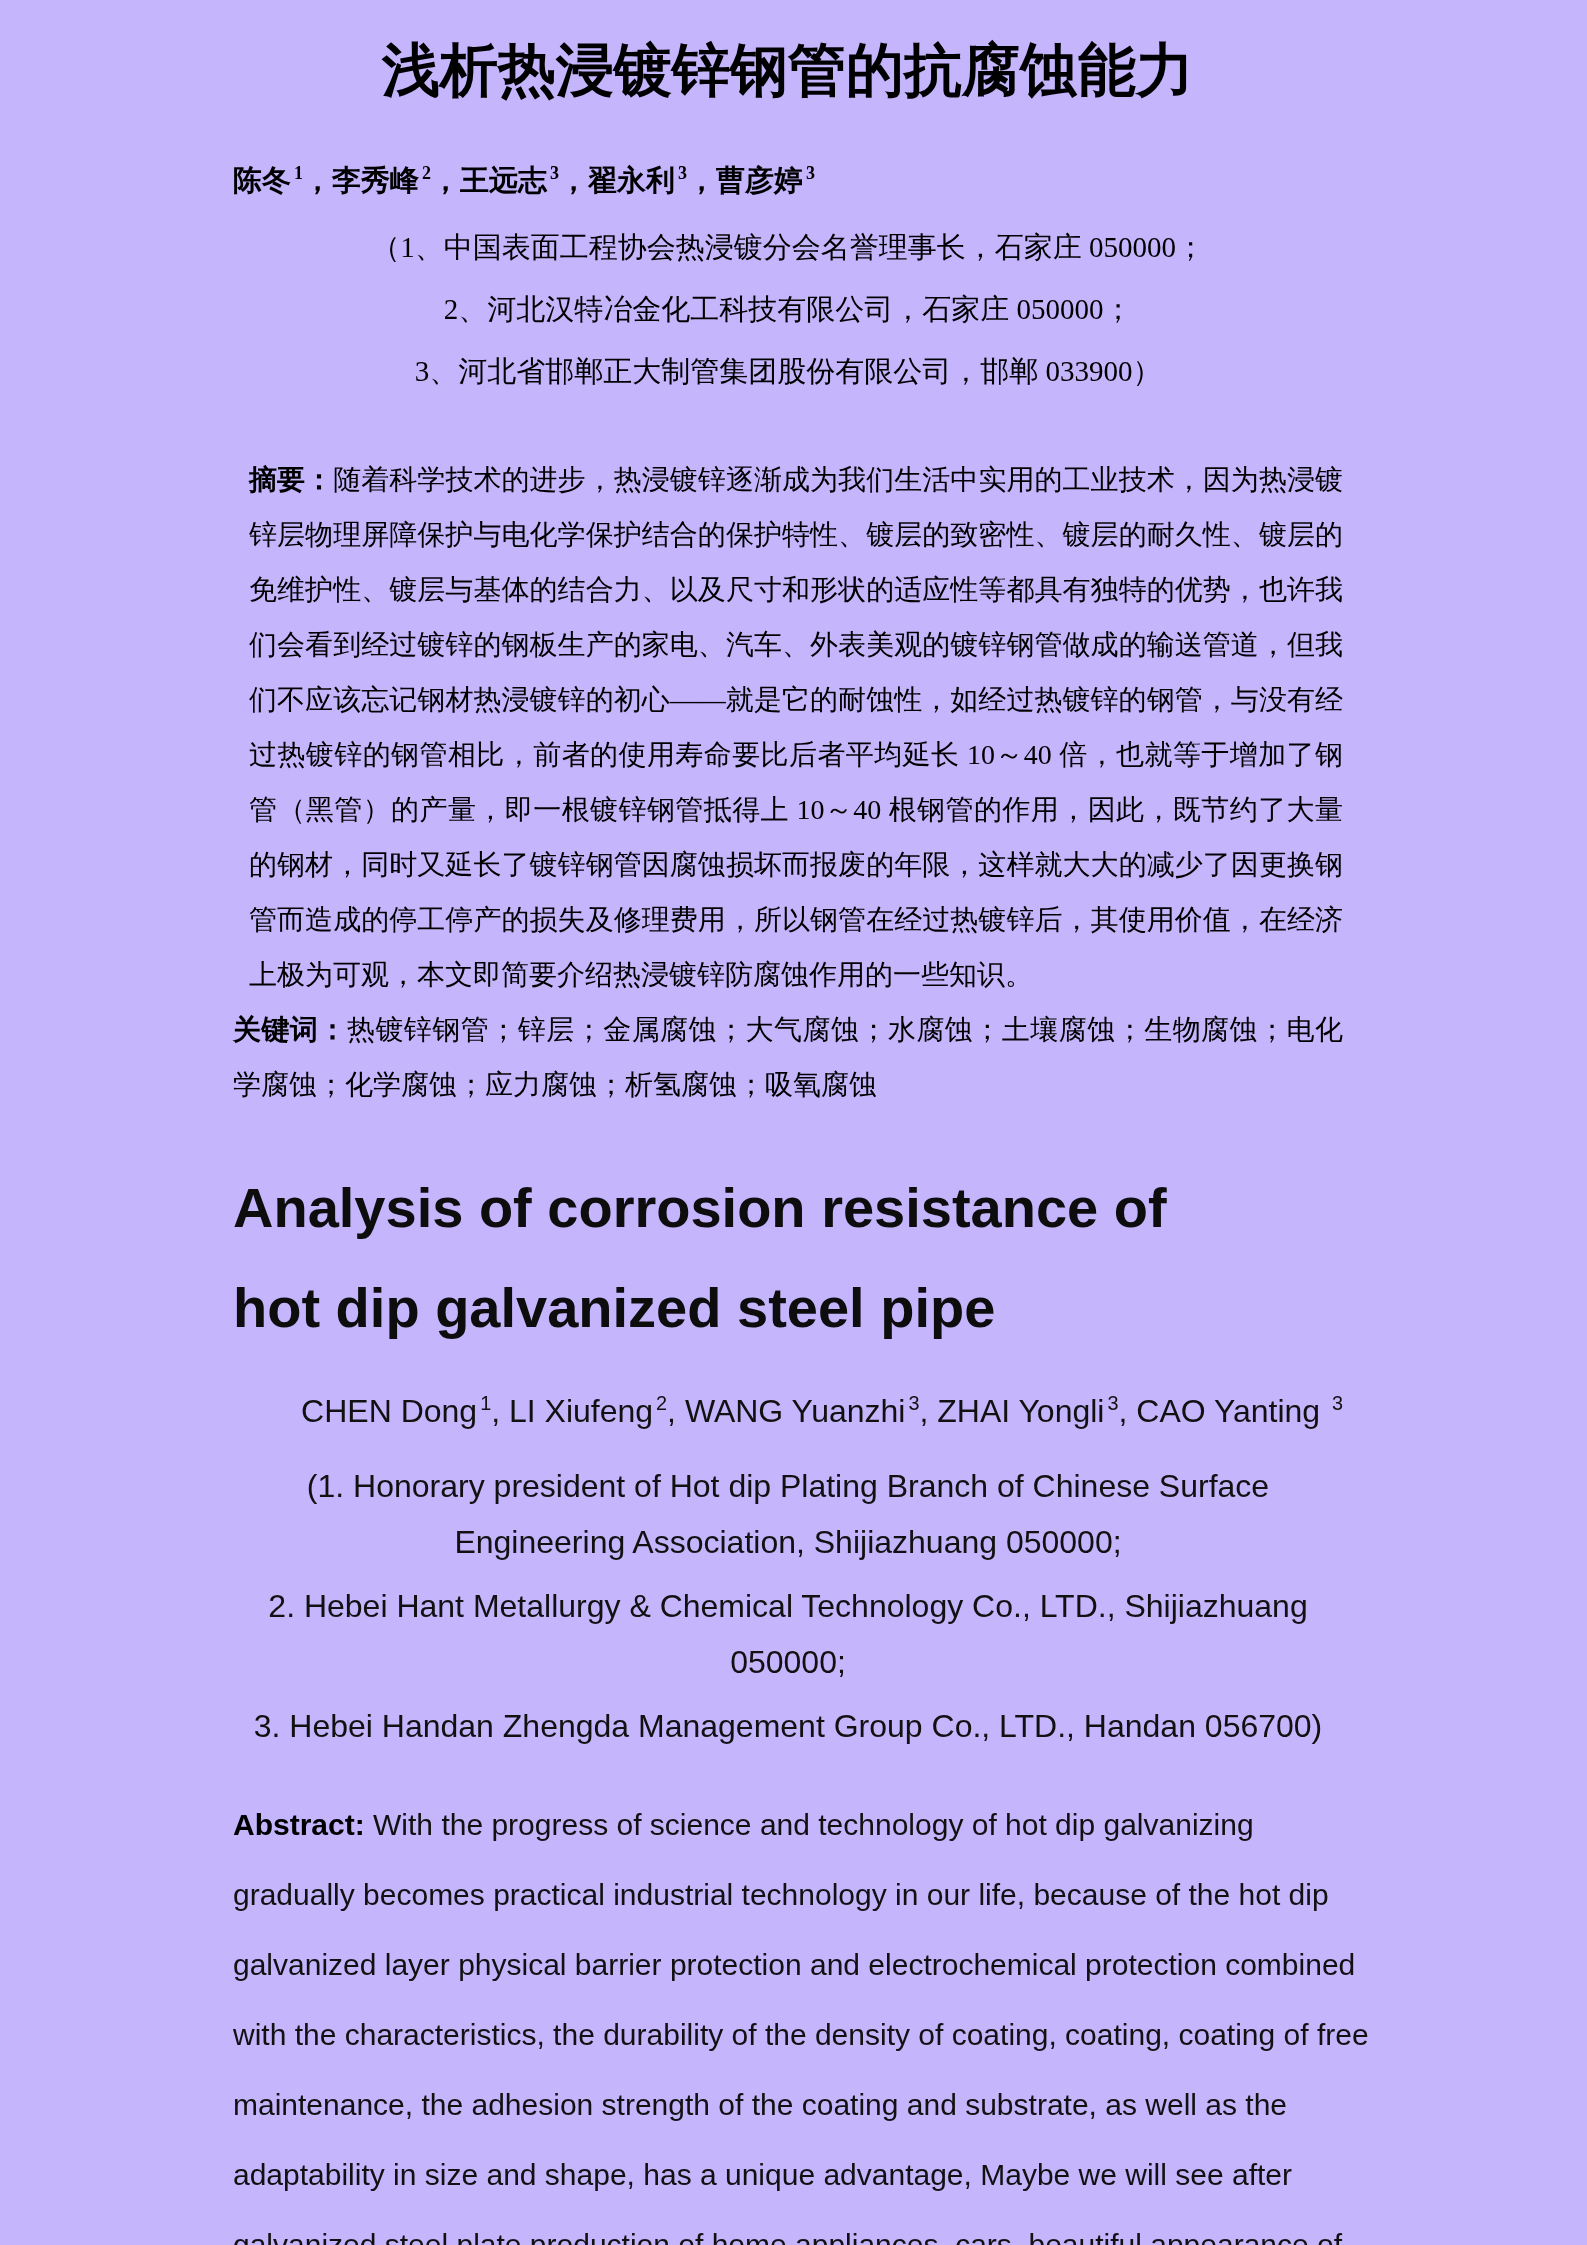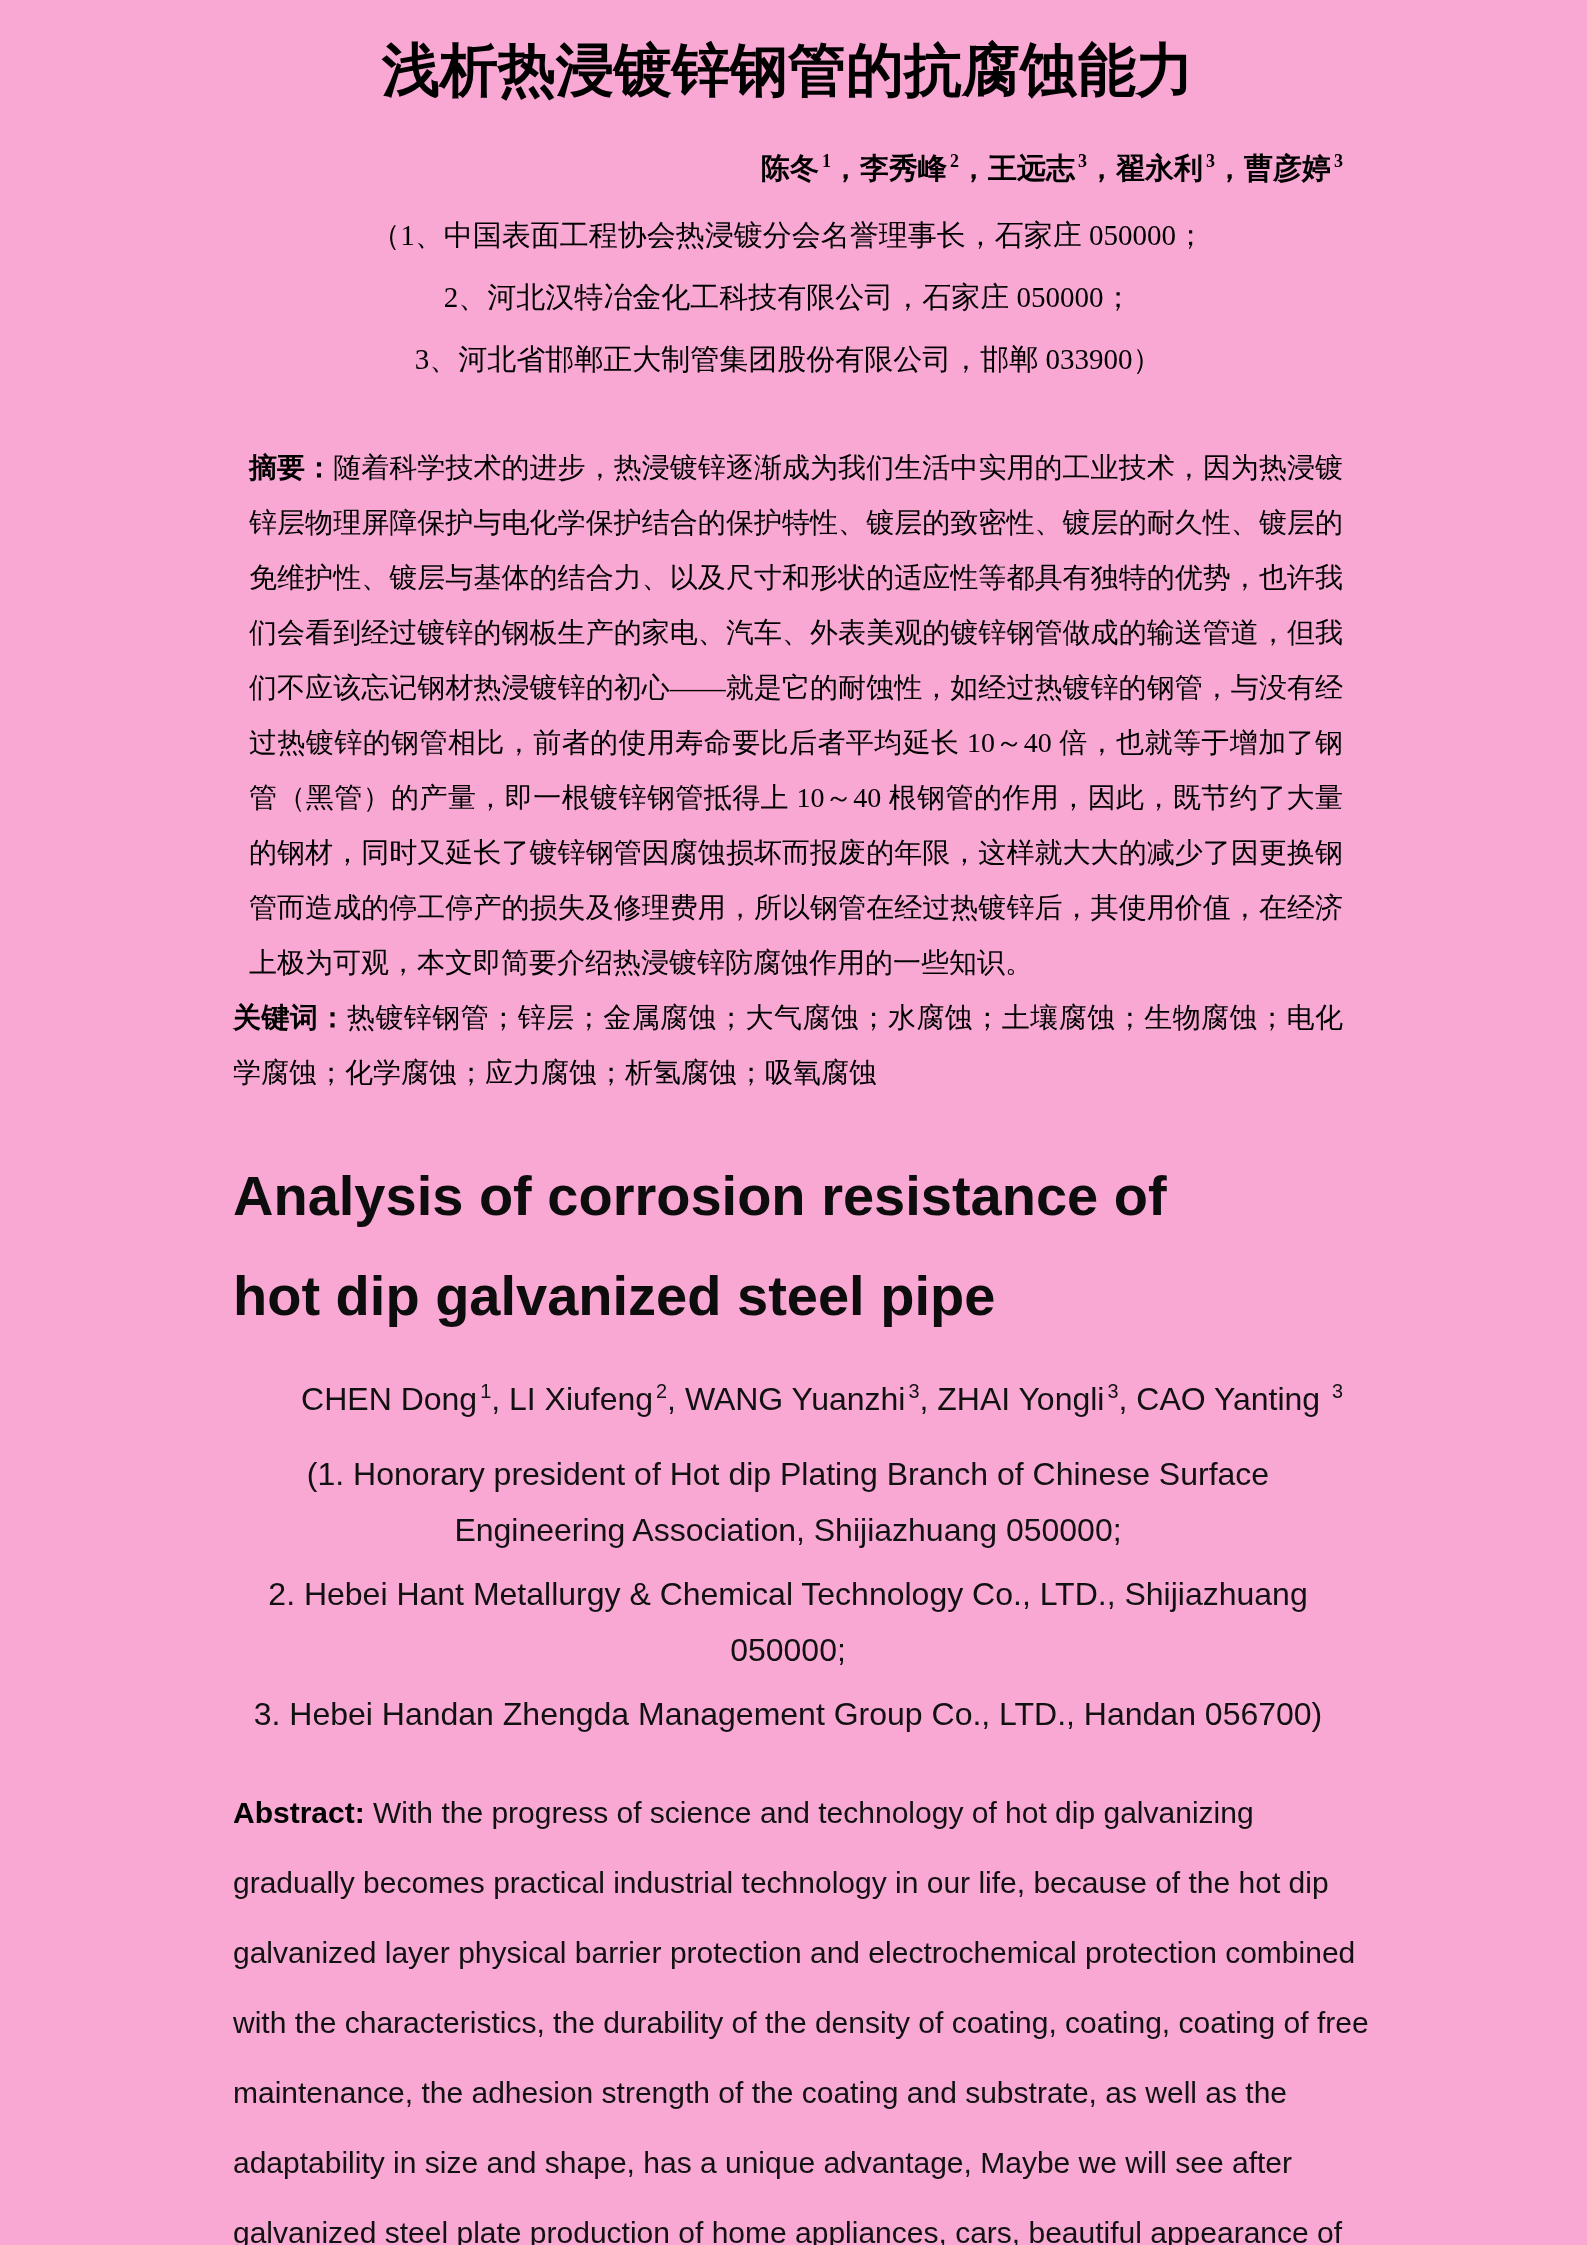--- a/index.html
+++ b/index.html
@@ -1,44 +1,44 @@
 <!DOCTYPE html>
 <html><head>
 <meta charset="utf-8">
 <style>
   html, body { margin: 0; padding: 0; background: #ffffff; }
   .page {
     position: relative;
     width: 1587px;
     height: 2245px;
     margin: 0 auto;
-    background: #f9a8d4;
+    background: #c4b5fd;
     color: #000000;
     box-sizing: border-box;
     padding: 0 244px 0 233px;
     overflow: hidden;
     font-family: "Liberation Serif", "DejaVu Serif", serif;
   }
   .content { width: 1110px; }
 
   
   .zh-title {
     margin: 36px 0 0 0;
     font-size: 58px;
     line-height: 70px;
     font-weight: bold;
     text-align: center;
     font-family: "Liberation Serif", "DejaVu Serif", serif;
   }
   .zh-authors {
-    margin-top: 42px;
+    margin-top: 54px;
     font-size: 29px;
     line-height: 40px;
     font-weight: bold;
-    text-align: right;
+    text-align: left;
   }
   .zh-authors sup, .en-authors sup {
     font-size: 0.62em;
     vertical-align: super;
     line-height: 0;
     margin-left: 3px;
     font-weight: normal;
   }
   .zh-authors sup { font-weight: bold; }
   .zh-affiliations { margin-top: 16px; }

